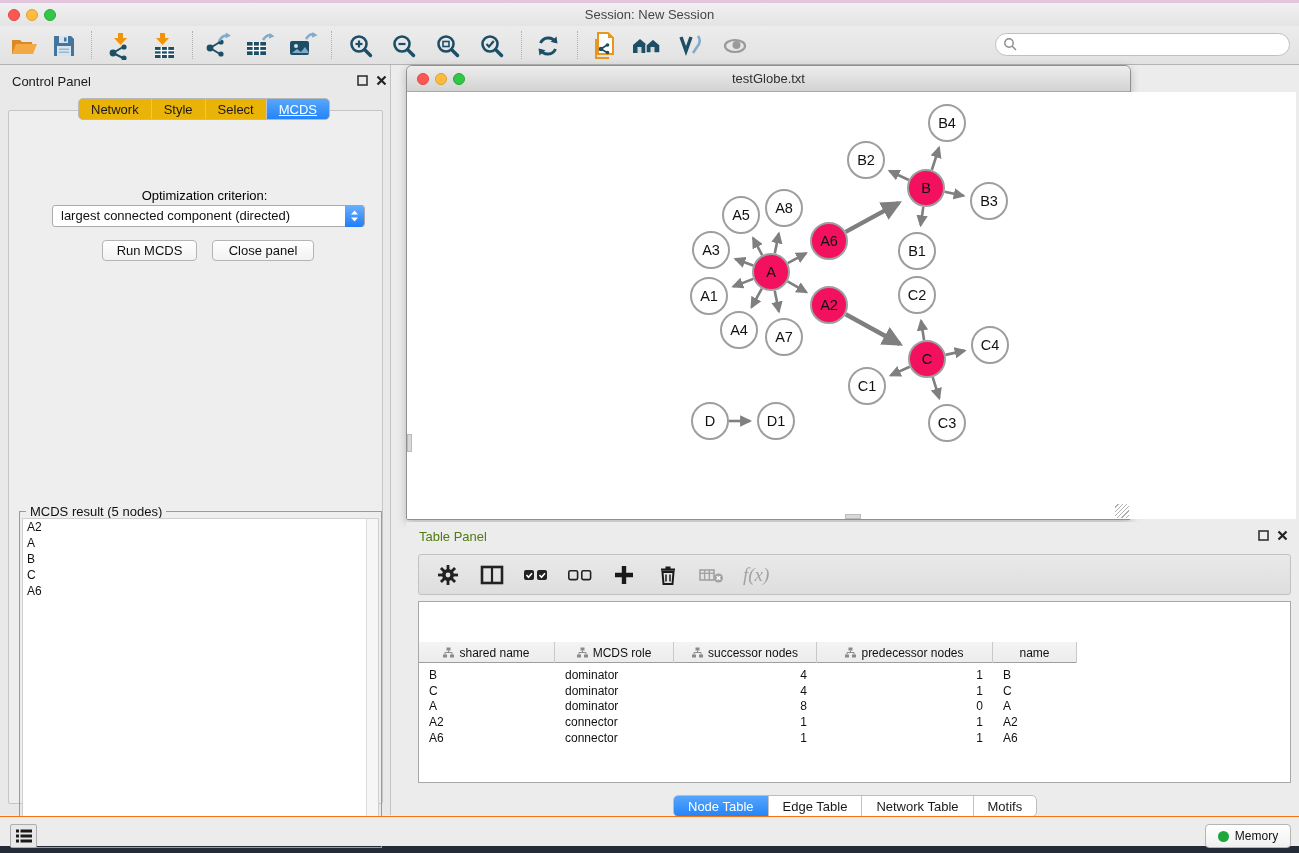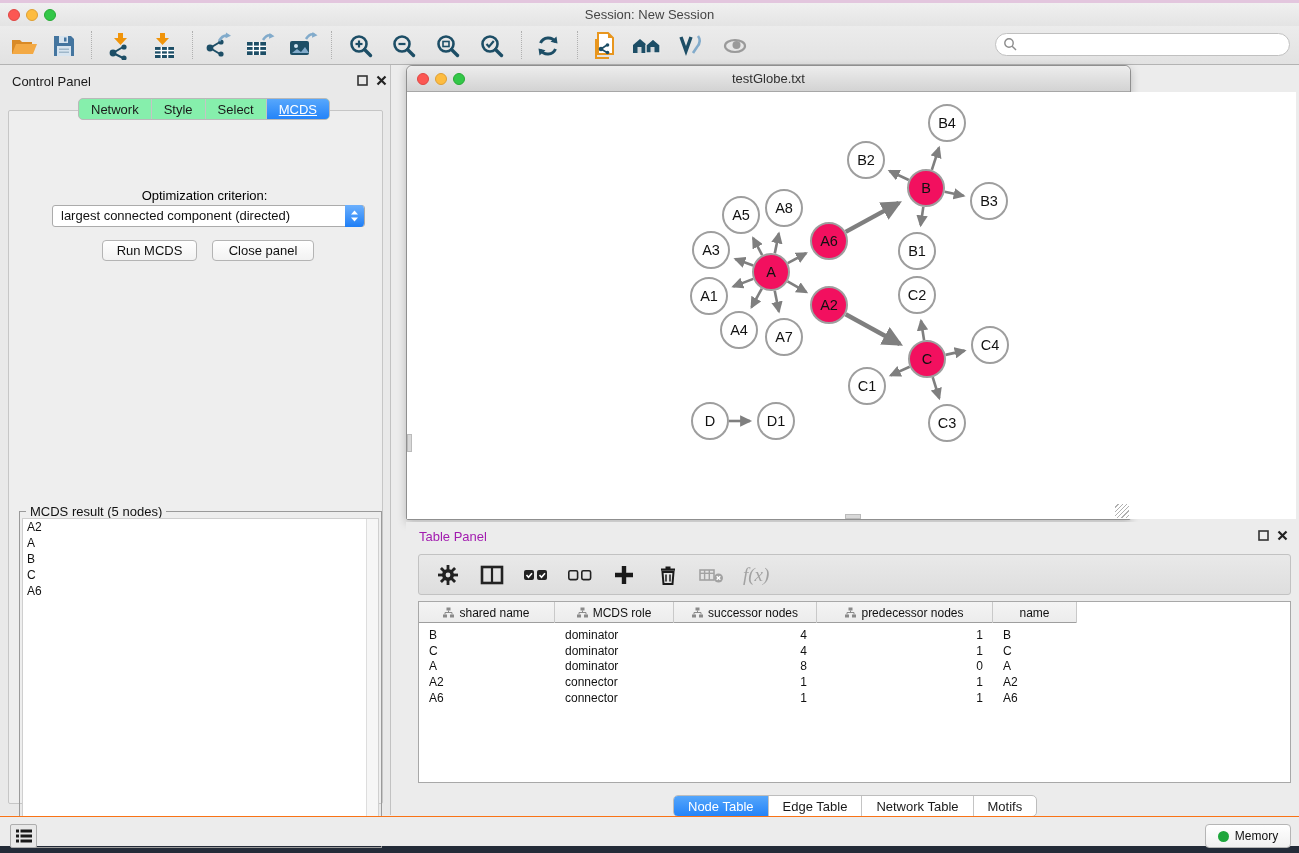--- a/index.html
+++ b/index.html
@@ -26,21 +26,21 @@
     border:1px solid #c0c0c0; border-radius:12px; display:flex; align-items:center; padding-left:7px; }
   #search-box input { border:none; outline:none; flex:1; font-size:12px; background:transparent; }
 
   
   #control-panel { position:absolute; left:0; top:62px; width:391px; height:750px; background:#e9e9e9; border-right:1px solid #c2c2c2; }
   #cp-title { position:absolute; left:12px; top:9px; font-size:13px; color:#1a1a1a; }
   .mini-ico { position:absolute; top:10px; cursor:default; }
   #cp-box { position:absolute; left:8px; top:45px; width:375px; height:694px; background:#eeeeee;
     border:1px solid #c6c6c6; border-radius:2px; }
   #cp-tabs { position:absolute; left:78px; top:33px; height:22px; display:flex;
-    border:1px solid #b9b9b9; border-radius:5px; overflow:hidden; background:#86efac; }
+    border:1px solid #b9b9b9; border-radius:5px; overflow:hidden; background:#eab308; }
   .ctab { padding:3px 12px 0 12px; font-size:13px; color:#1a1a1a; border-right:1px solid #c4c4c4; height:22px; }
   .ctab:last-child { border-right:none;text-decoration:underline; }
   .ctab.active { background:linear-gradient(#57a7fc,#1f80f8); color:#fff; }
   #opt-label { position:absolute; left:0; width:391px; top:77px; text-align:center; font-size:13px; color:#000000; }
   #criterion { position:absolute; left:43px; top:94px; width:313px; height:22px; background:#fff;
     border:1px solid #ababab; border-radius:3px; font-size:13px; color:#111; line-height:20px; padding-left:8px; }
   #criterion .stepper { position:absolute; right:0; top:-1px; width:19px; height:22px; border-radius:0 4px 4px 0;
     background:linear-gradient(#6cb0fd,#1e7ef6); display:flex; align-items:center; justify-content:center; }
   .cp-btn { position:absolute; top:129px; height:21px; background:linear-gradient(#ffffff,#f2f2f2);
     border:1px solid #b4b4b4; border-radius:4px; font-size:13px; color:#111; text-align:center; line-height:19px; }
@@ -60,28 +60,28 @@
   #net-titlebar .title { position:absolute; left:0; right:0; top:5px; text-align:center; font-size:13px; color:#303030; }
   #net-canvas { position:absolute; left:0; top:26px; width:889px; height:427px; background:#fff; }
   #net-canvas svg text { font-family:"Liberation Sans","DejaVu Sans",sans-serif; }
   .grip-left { position:absolute; left:0px; top:368px; width:5px; height:18px; background:#d8d8d8; border:1px solid #bbb; }
   .grip-bottom { position:absolute; left:438px; bottom:0px; width:16px; height:5px; background:#d8d8d8; border:1px solid #bbb; }
   .resize-grip { position:absolute; right:1px; bottom:1px; width:14px; height:14px;
     background:repeating-linear-gradient(135deg,transparent,transparent 2px,#b0b0b0 2px,#b0b0b0 3px); }
 
   
   #table-panel { position:absolute; left:406px; top:519px; width:887px; height:294px; background:#ececec; }
-  #tp-title { position:absolute; left:13px; top:7px; font-size:13px; color:#a21caf; }
+  #tp-title { position:absolute; left:13px; top:7px; font-size:13px; color:#4d7c0f; }
   #tp-toolbar { position:absolute; left:12px; top:32px; width:873px; height:41px;
     background:linear-gradient(#e9e9e9,#dedede); border:1px solid #c2c2c2; border-radius:3px;
     display:flex; align-items:center; gap:18px; padding-left:16px; }
   .tp-ico { display:flex; align-items:center; justify-content:center; width:26px; height:26px; }
   #fx-label { font-size:19px; font-style:italic; font-family:"Liberation Serif","DejaVu Serif",serif; color:#a2a2a2; }
   #tp-table { position:absolute; left:12px; top:79px; width:873px; height:182px; background:#fff; border:1px solid #a8a8a8; }
-  #thead { display:flex; height:21px; border-bottom:1px solid #9e9e9e; background:linear-gradient(#f4f4f4,#ececec); width:658px; }
+  #thead { display:flex; height:21px; border-bottom:1px solid #9e9e9e; background:linear-gradient(#f4f4f4,#ececec); width:658px;margin-top:40px; }
   .th { display:flex; align-items:center; justify-content:center; gap:5px; font-size:12px; color:#111;
     border-right:1px solid #c9c9c9; height:21px; }
   .tr { display:flex; height:15.7px; align-items:center; }
   .td { font-size:12px; color:#111; padding:0 10px; white-space:nowrap; }
   .td.num { text-align:right; }
   .w0{width:136px;} .w1{width:119px;} .w2{width:143px;} .w3{width:176px;} .w4{width:84px;}
   #tbody { padding-top:4px; }
   #tp-tabs { position:absolute; left:267px; top:273px; height:22px; display:flex;
     border:1px solid #bdbdbd; border-radius:5px; overflow:hidden; background:#fff; }
   .seg { padding:3px 14px 0 14px; font-size:13px; color:#1a1a1a; border-right:1px solid #c4c4c4; height:22px; }

